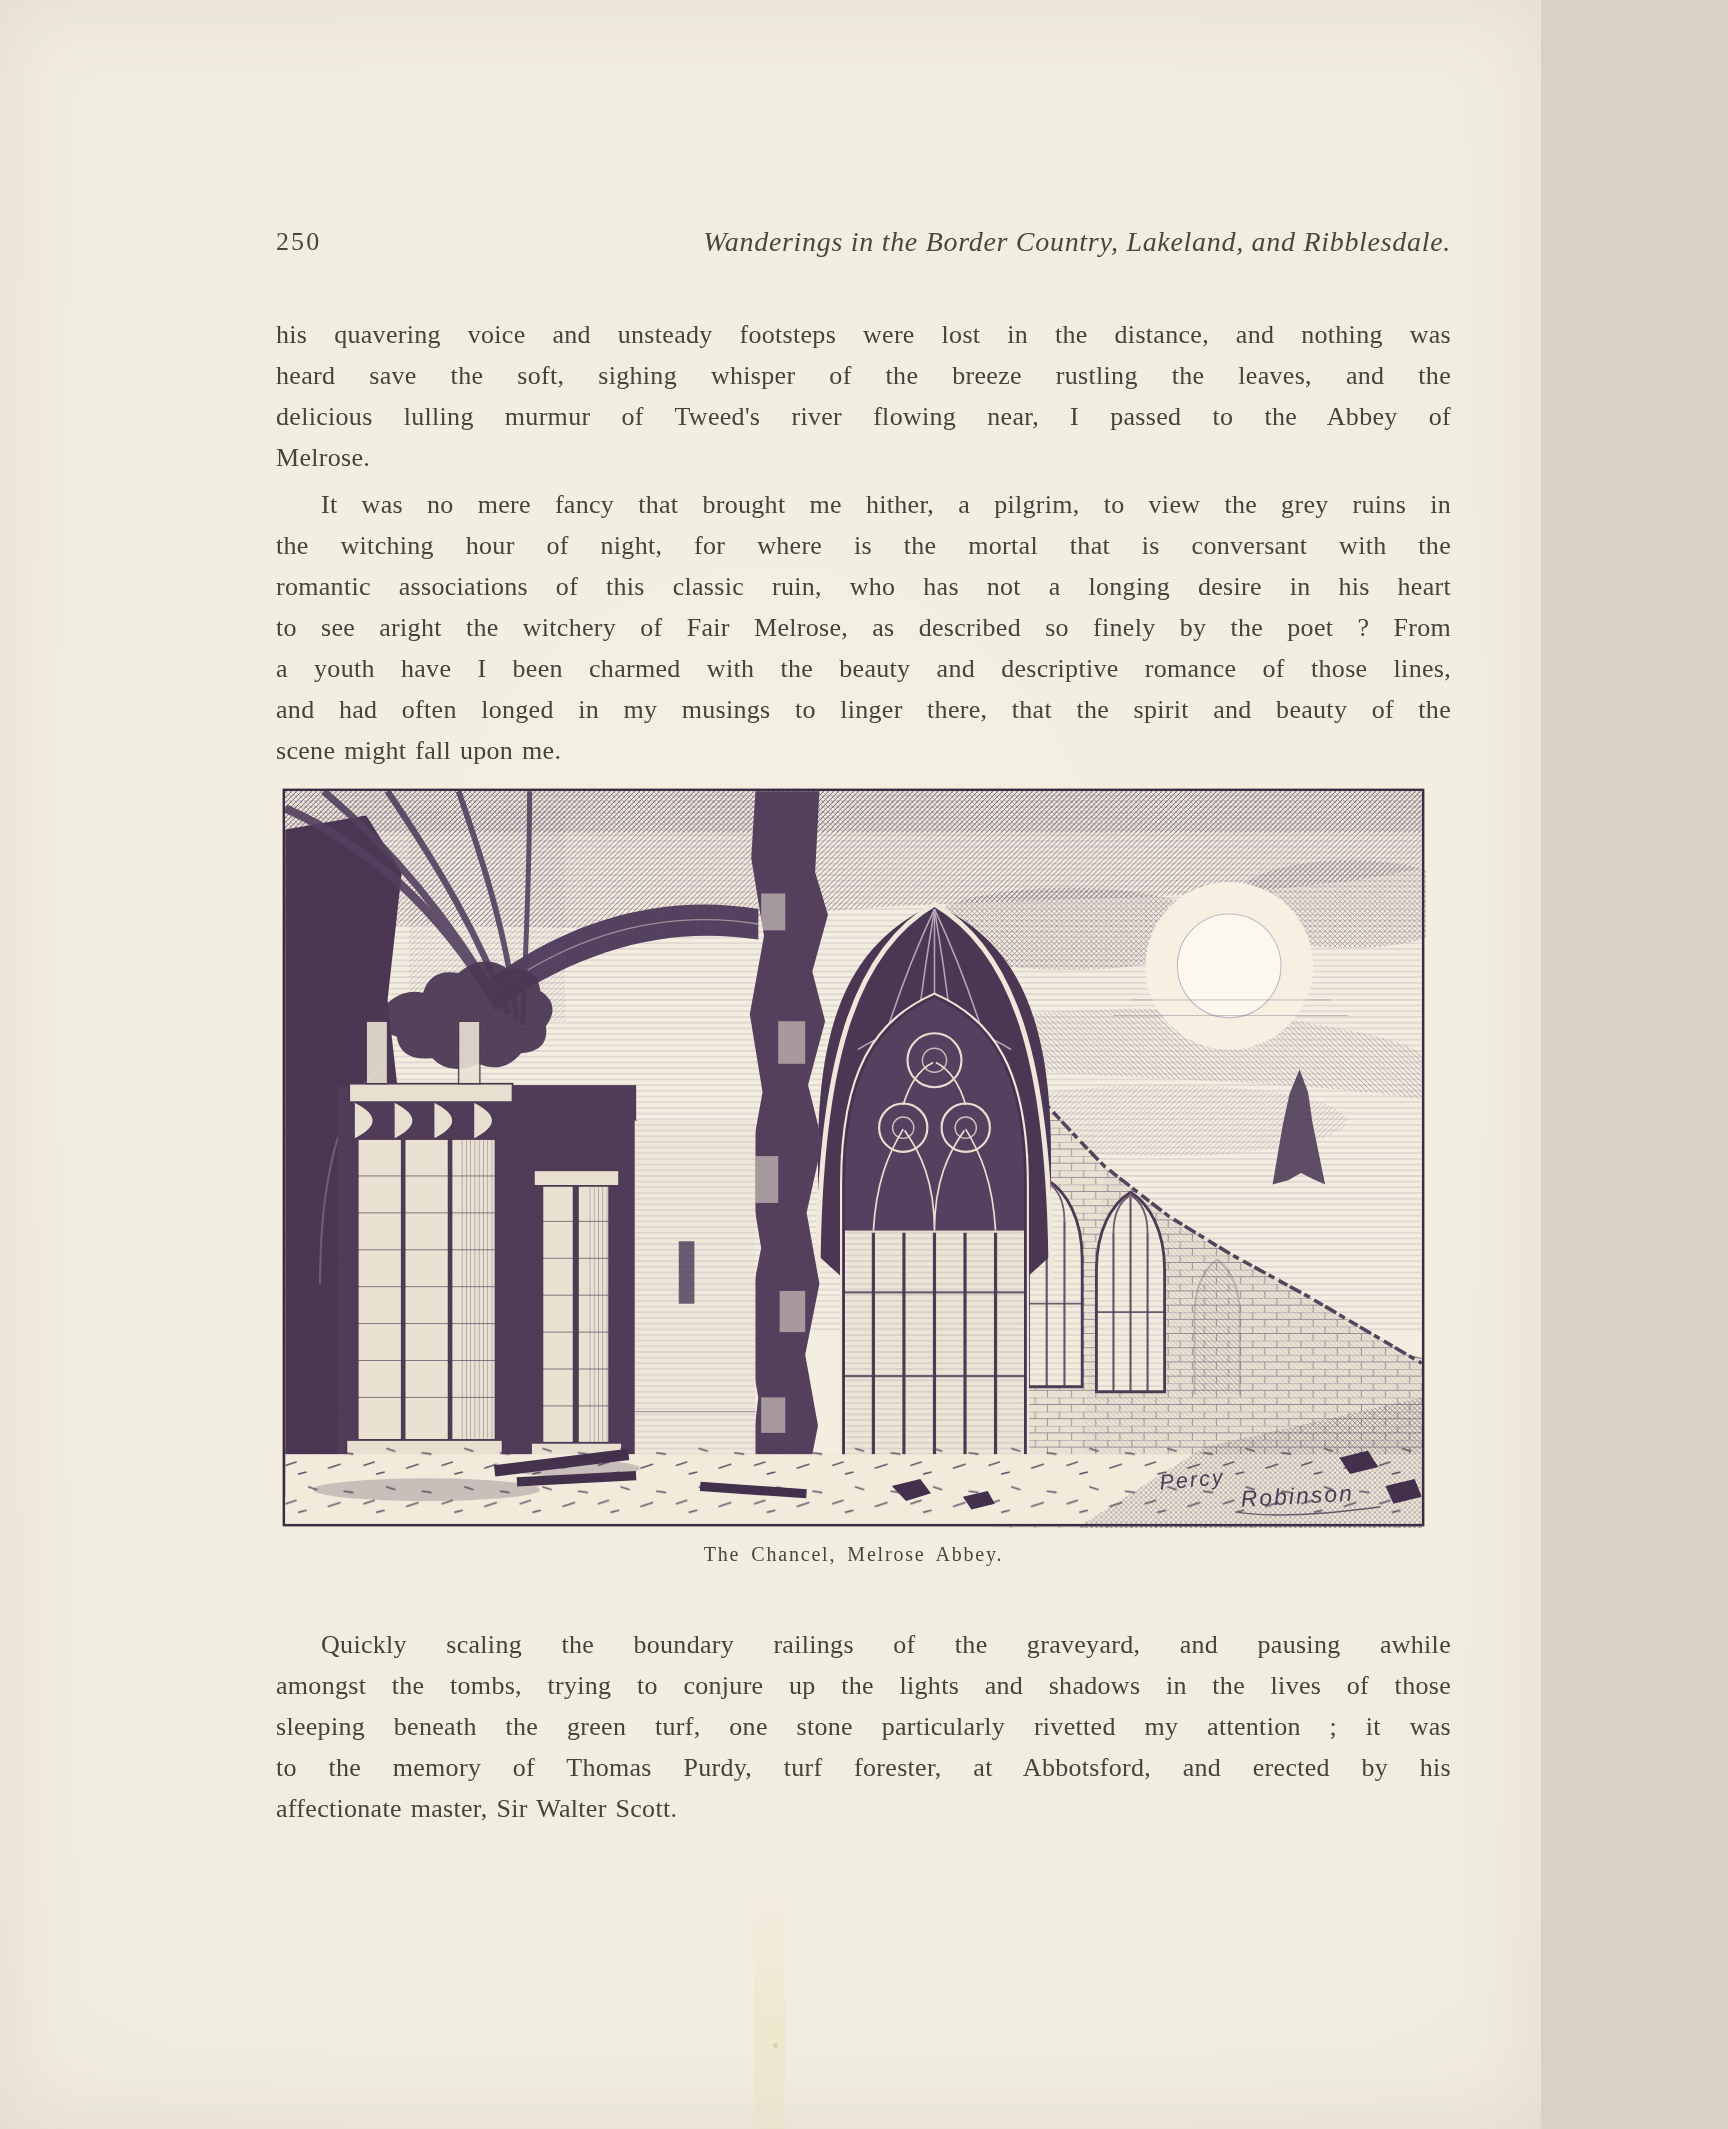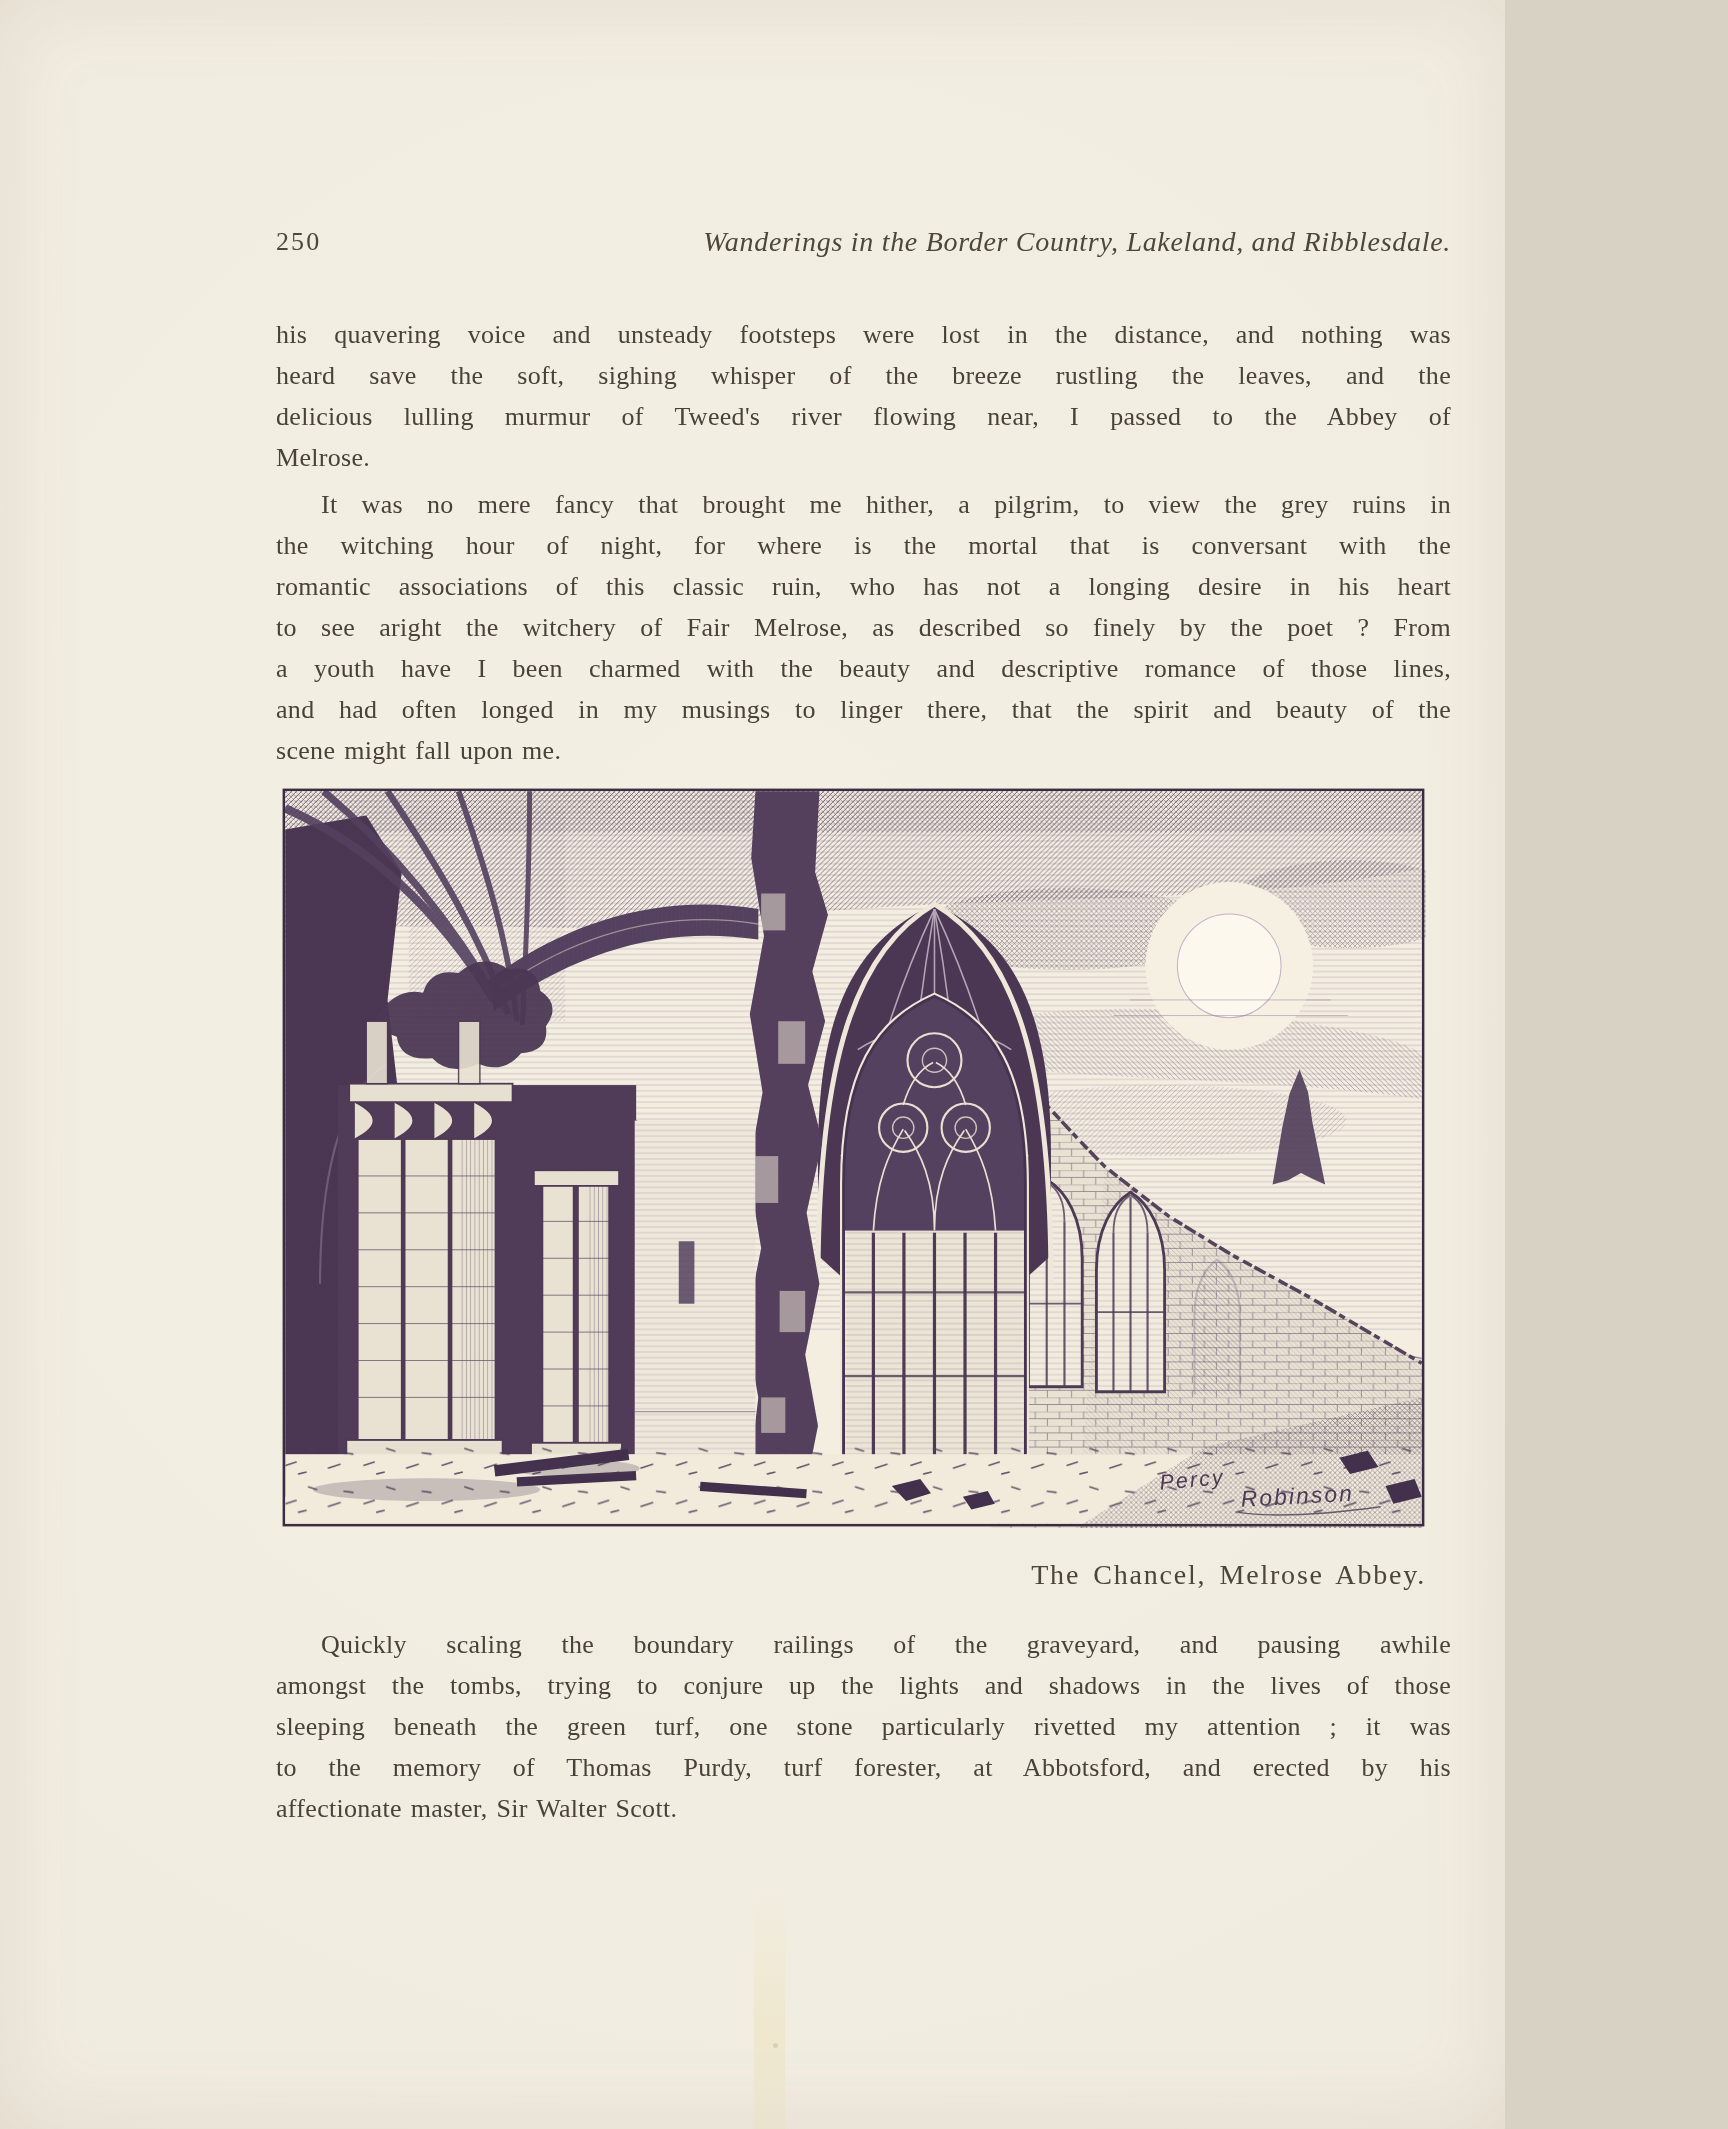--- a/index.html
+++ b/index.html
@@ -5,20 +5,21 @@
   html,body{margin:0;padding:0;background:#d8d2c4;}
   .page{
     position:relative;
     width:1505px;height:2129px;
     background:
       radial-gradient(ellipse 150% 110% at 50% 42%, #f4efe3 0%, #f1ece0 55%, #e9e3d4 100%);
     font-family:"Liberation Serif", serif;
     color:#474138;
     overflow:hidden;
     box-shadow: inset 0 0 85px rgba(120,105,80,.12);
+    padding-left: 36px;
   }
   .runhead{position:absolute;top:226px;left:276px;width:1175px;height:36px;}
   .pagenum{
     position:absolute;left:0;top:1.4px;
     font-size:26px;letter-spacing:2.1px;color:#4c463c;
   }
   .runtitle{
     position:absolute;left:0;right:0;text-align:right;
     font-style:italic;font-size:28px;letter-spacing:0.7px;color:#4c463c;
   }
@@ -34,22 +35,22 @@
     white-space:normal;color:#48423a;
   }
   .bline.short{text-align-last:left;}
   .bline.indent{padding-left:45px;}
   .plate{
     position:absolute;left:281px;top:787px;width:1145px;height:741px;
   }
   .plate svg{display:block;width:100%;height:100%;}
   .caption{
     position:absolute;left:281px;top:1543px;width:1145px;
-    text-align:right;font-size:28px;letter-spacing:1.8px;
-    color:#4b453b;word-spacing:4.3px;margin-top:16px;
+    text-align:center;font-size:20px;letter-spacing:1.8px;
+    color:#4b453b;word-spacing:4.3px;
   }
   .speck1{position:absolute;left:1598px;top:271px;width:4.3px;height:12.8px;
     border-radius:2.8px;background:#867b67;opacity:.5;transform:rotate(18deg);}
   .speck2{position:absolute;left:773px;top:2043px;width:5px;height:5px;
     border-radius:50%;background:#bdb098;opacity:.45;}
   .tintstrip{position:absolute;left:754px;top:1889px;width:31px;height:240px;
     background:linear-gradient(to bottom, rgba(228,210,130,0), rgba(228,210,130,.20) 60%, rgba(228,210,130,.10));}
 </style>
 </head>
 <body>

